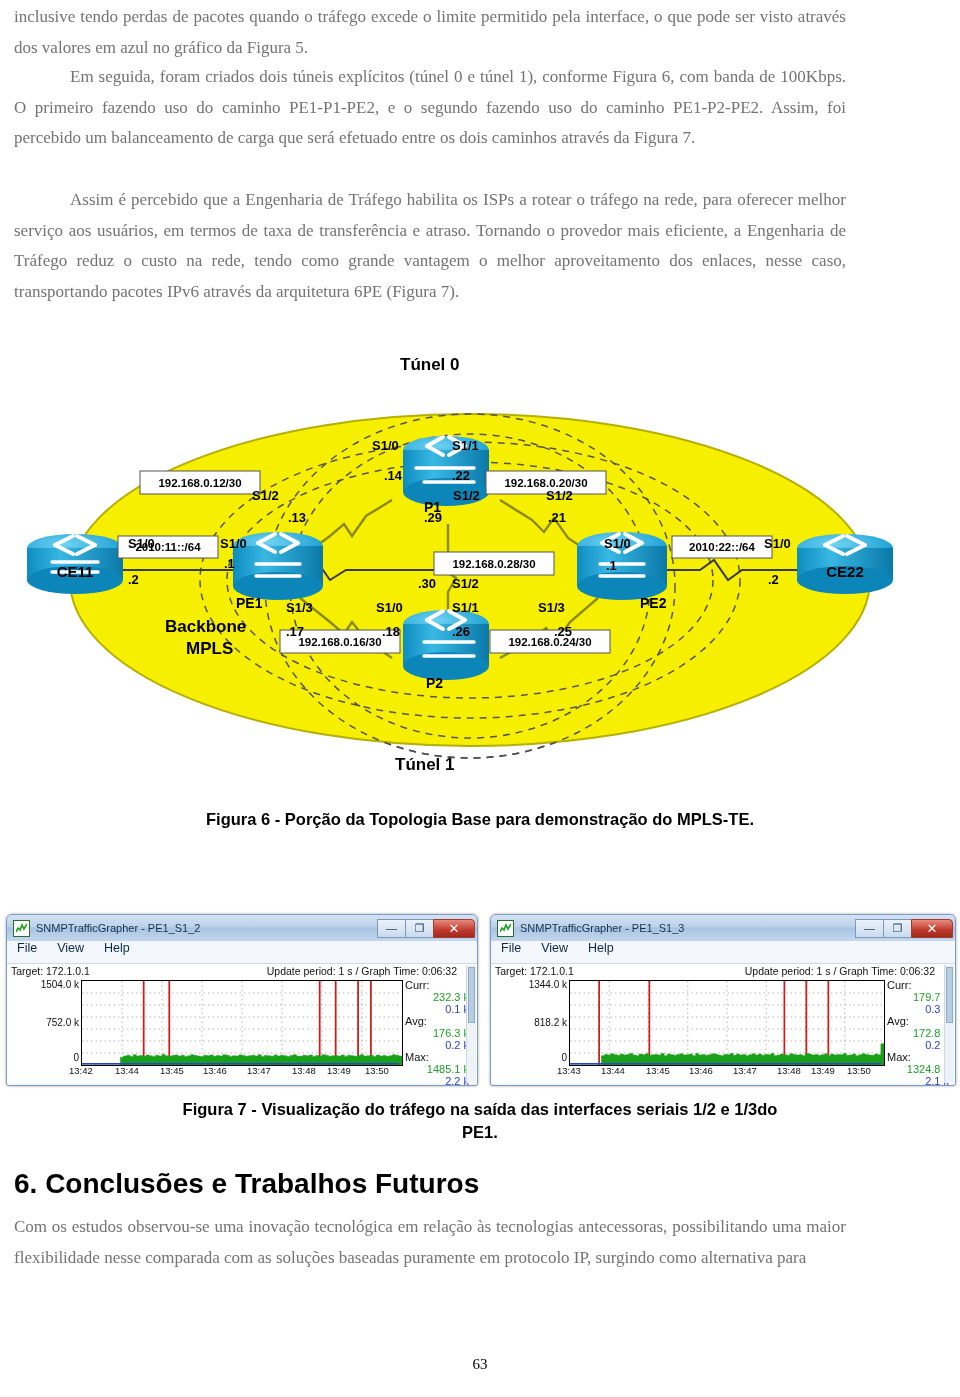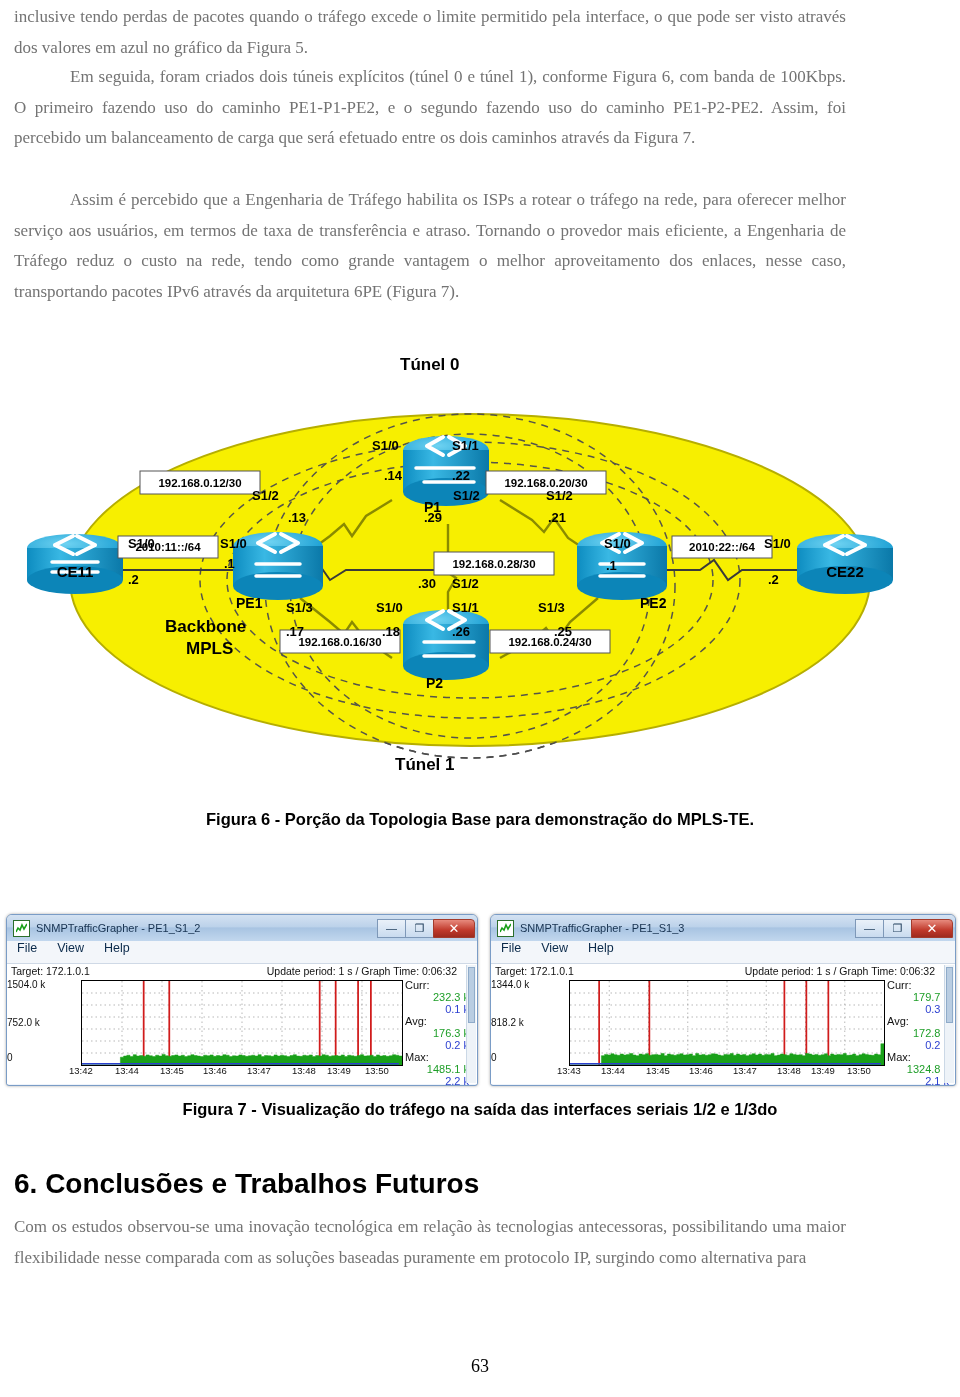--- a/index.html
+++ b/index.html
@@ -48,21 +48,21 @@
     font-weight: bold;
     font-size: 28px;
     color: #000;
   }
 
   .pagenum {
     position: absolute;
     width: 960px;
     text-align: center;
     font-family: "Liberation Serif", serif;
-    font-size: 18px;
+    font-size: 15px;
   }
 
   
   #figure6 {
     position: absolute;
     left: 0; top: 340px;
     width: 960px; height: 455px;
   }
   #figure6 svg { display: block; }
 
@@ -155,21 +155,21 @@
     white-space: nowrap;
   }
   .graph-area {
     position: relative;
     height: 96px;
   }
   .yaxis-label {
     position: absolute;
     font-size: 10px;
     color: #111;
-    text-align: left;
+    text-align: right;
     white-space: nowrap;
   }
   .xaxis-label {
     position: absolute;
     font-size: 9.5px;
     color: #111;
     white-space: nowrap;
   }
   .stats {
     position: absolute;
@@ -550,20 +550,21 @@
         <div class="xaxis-label" style="left:356px; top:88px;">13:50</div>
       </div>
 
       <div class="scrollbar-v">
         <div class="thumb"></div>
       </div>
     </div>
   </div>
 
   <div class="caption" style="left:60px; top:1098px; width:840px;">Figura 7 - Visualização do tráfego na saída das interfaces seriais 1/2 e 1/3do</div>
+  <div class="caption" style="left:60px; top:1121px; width:840px;">PE1.</div>
 
   <div class="section-head" style="left:14px; top:1168px;">6. Conclusões e Trabalhos Futuros</div>
 
   <div class="para" style="left:14px; top:1212px; width:832px;">Com os estudos observou-se uma inovação tecnológica em relação às tecnologias antecessoras, possibilitando uma maior flexibilidade nesse comparada com as soluções baseadas puramente em protocolo IP, surgindo como alternativa para</div>
 
   <div class="pagenum" style="left:0; top:1356px;">63</div>
 
 </div>
 
 </body></html>

